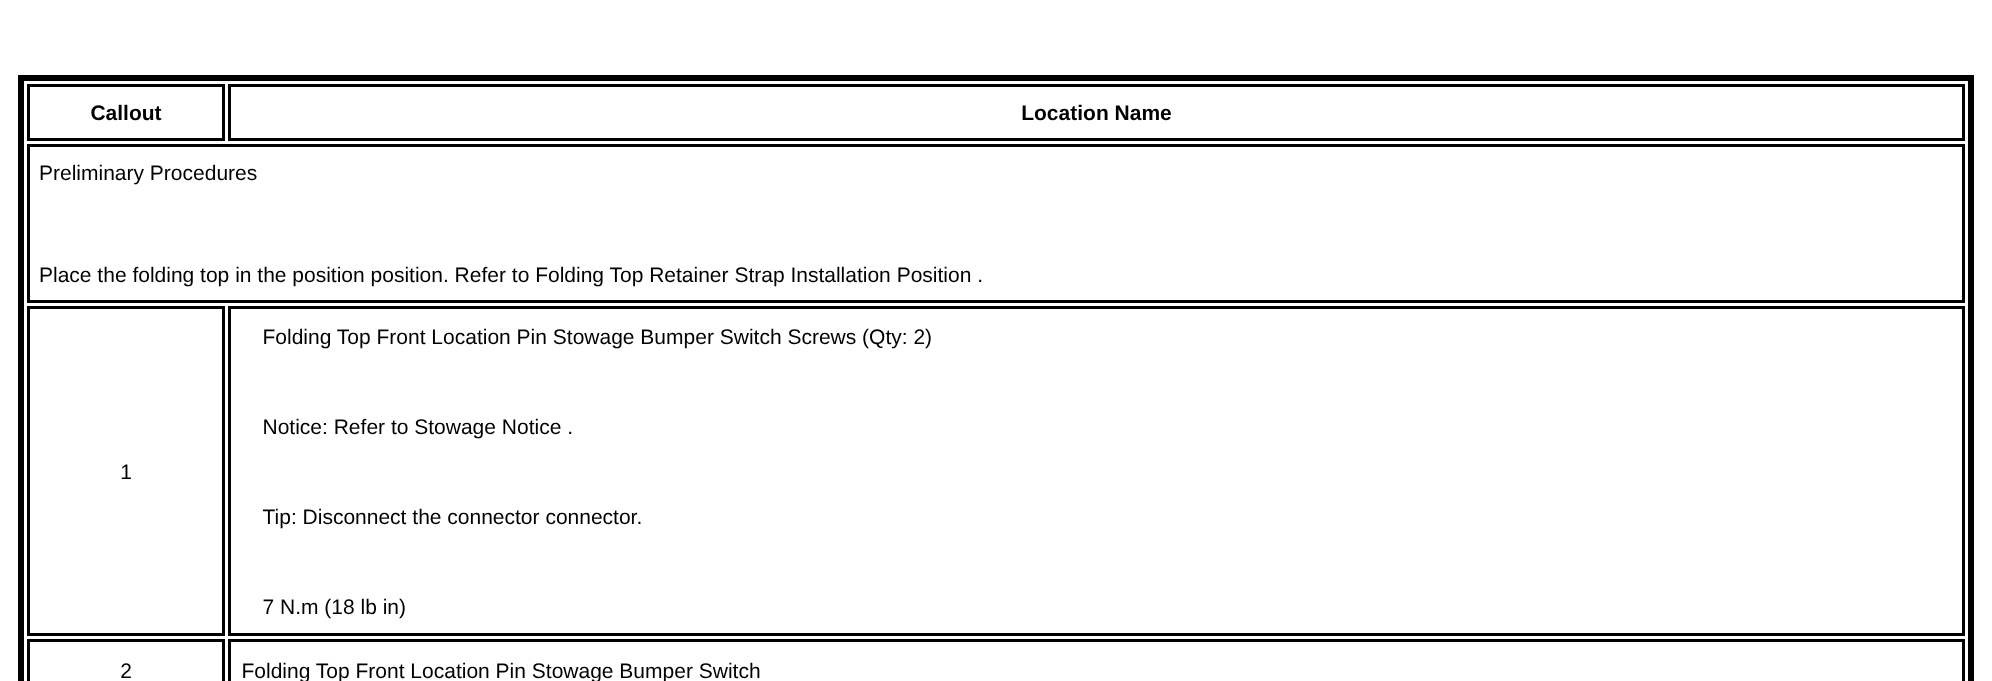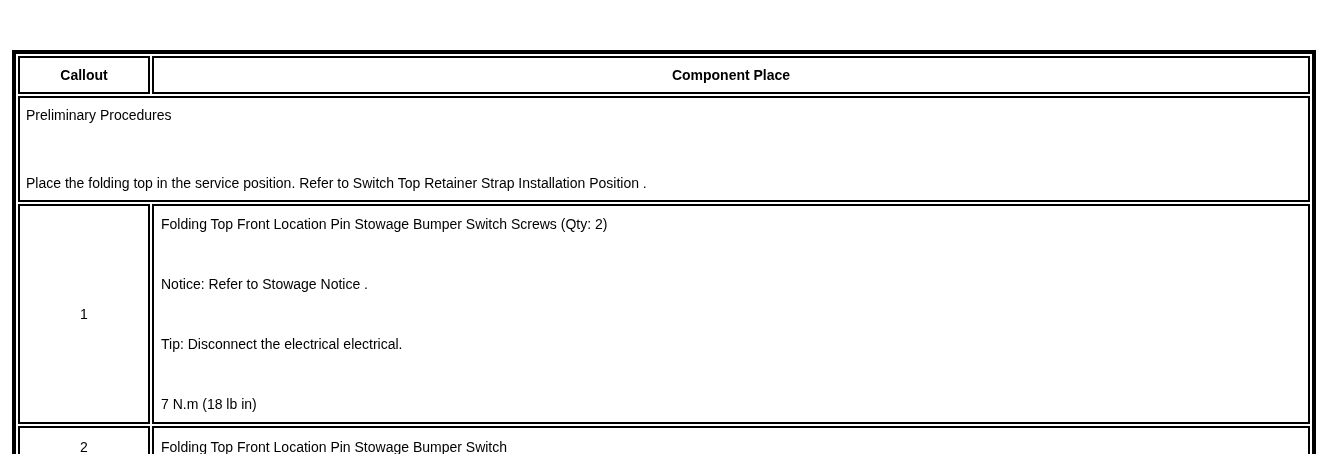--- a/index.html
+++ b/index.html
@@ -49,21 +49,21 @@
   }
   .bold { font-weight: normal; }
   .prelim-body { margin-top: 44px; }
   td.callout-cell {
     text-align: center;
     vertical-align: middle;
     padding: 2px;
   }
   td.component {
     height: 185px;
-    padding: 6px 7px;
+    padding: 6px 21px;
     vertical-align: top;
   }
   td.component.single {
     height: 42px;
     vertical-align: middle;
     padding: 2px 7px;
   }
   .gap { margin-top: 36px; }
   .line-text { white-space: pre-wrap; }
   b { font-weight: normal; }
@@ -72,36 +72,36 @@
 <body>
 
 <table class="doc">
   <colgroup>
     <col class="col-callout">
     <col>
   </colgroup>
   <tbody>
     <tr>
       <th>Callout</th>
-      <th>Component Place</th>
+      <th>Location Name</th>
     </tr>
 
     <tr>
       <td class="prelim" colspan="2">
         <p class="bold">Preliminary Procedures</p>
-        <p class="prelim-body">Place the folding top in the service position. Refer to Switch Top Retainer Strap Installation Position .</p>
+        <p class="prelim-body">Place the folding top in the position position. Refer to Folding Top Retainer Strap Installation Position .</p>
       </td>
     </tr>
 
     <tr>
       <td class="callout-cell">1</td>
       <td class="component">
         <p><b></b><span class="line-text">Folding Top Front Location Pin Stowage Bumper Switch Screws (Qty: 2)</span></p>
         <p class="gap"><b>Notice:</b><span class="line-text"> Refer to Stowage Notice .</span></p>
-        <p class="gap"><b>Tip:</b><span class="line-text"> Disconnect the electrical electrical.</span></p>
+        <p class="gap"><b>Tip:</b><span class="line-text"> Disconnect the connector connector.</span></p>
         <p class="gap"><b>7 N.m (18 lb in)</b><span class="line-text"></span></p>
       </td>
     </tr>
 
     <tr>
       <td class="callout-cell">2</td>
       <td class="component single">
         <p><b></b><span class="line-text">Folding Top Front Location Pin Stowage Bumper Switch</span></p>
       </td>
     </tr>

